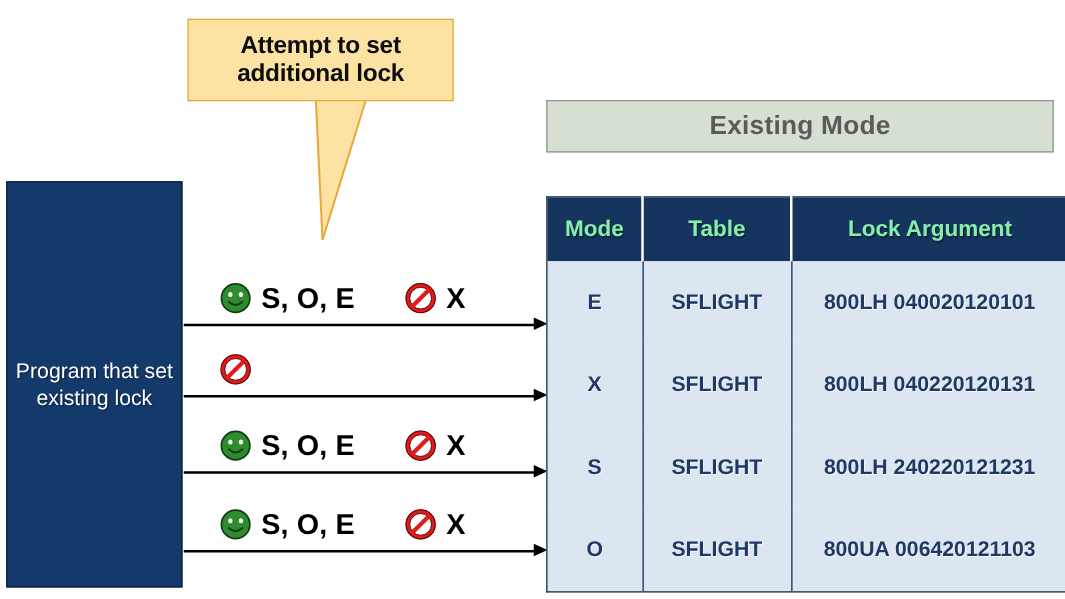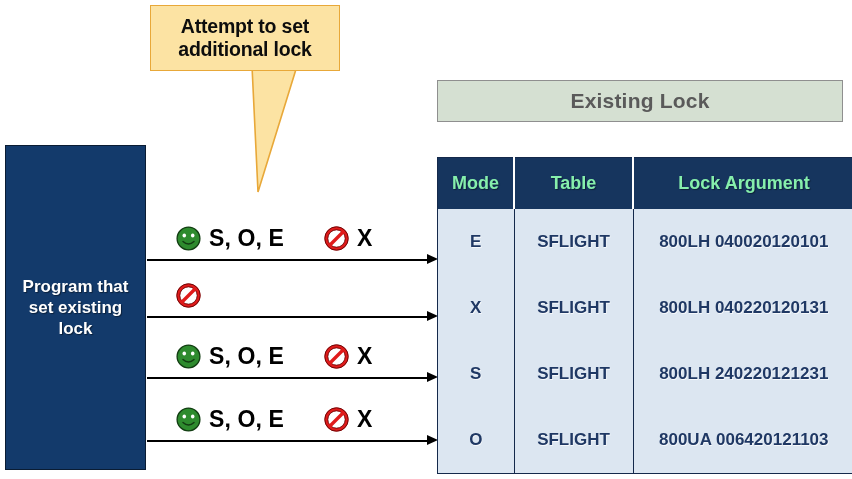--- a/index.html
+++ b/index.html
@@ -21,22 +21,22 @@
   
   #callout-tail {
     position: absolute;
     left: 0; top: 0;
     width: 852px; height: 479px;
     pointer-events: none;
   }
   #callout-box {
     position: absolute;
     left: 150px;
-    top: 5px;
-    width: 190px;
+    top: 15px;
+    width: 213px;
     height: 66px;
     background: #FCE3A3;
     border: 1.6px solid #E8A839;
     box-sizing: border-box;
     display: flex;
     align-items: center;
     justify-content: center;
   }
   #callout-text {
     font-size: 19.5px;
@@ -57,21 +57,21 @@
     background: #133A6B;
     border: 1.5px solid #0a1c33;
     box-sizing: border-box;
     display: flex;
     align-items: center;
     justify-content: center;
   }
   #program-label {
     color: #ffffff;
     font-size: 17px;
-    font-weight: bold;
+    font-weight: normal;
     text-align: center;
     line-height: 1.25;
     text-shadow: 1px 1px 1px rgba(0,0,0,0.45);
     padding: 0 6px;
   }
 
   
   .arrow-row {
     position: absolute;
     left: 147px;
@@ -288,21 +288,21 @@
           <circle cx="16" cy="16" r="13.9" fill="none" stroke="#5a0000" stroke-width="1"></circle>
           <circle cx="16" cy="16" r="10.3" fill="none" stroke="#5a0000" stroke-width="0.9"></circle>
           <line x1="8" y1="24" x2="24" y2="8" stroke="#E01B1B" stroke-width="4"></line>
         </svg>
       </span>
       <span class="cap-text">X</span>
     </div>
   </div>
 
   <div id="existing-lock-banner">
-    <span id="existing-lock-text">Existing Lock</span>
+    <span id="existing-lock-text">Existing Mode</span>
   </div>
 
   <table id="lock-table">
     <thead>
       <tr>
         <th class="col-mode">Mode</th>
         <th class="col-table">Table</th>
         <th class="col-arg">Lock Argument</th>
       </tr>
     </thead>

